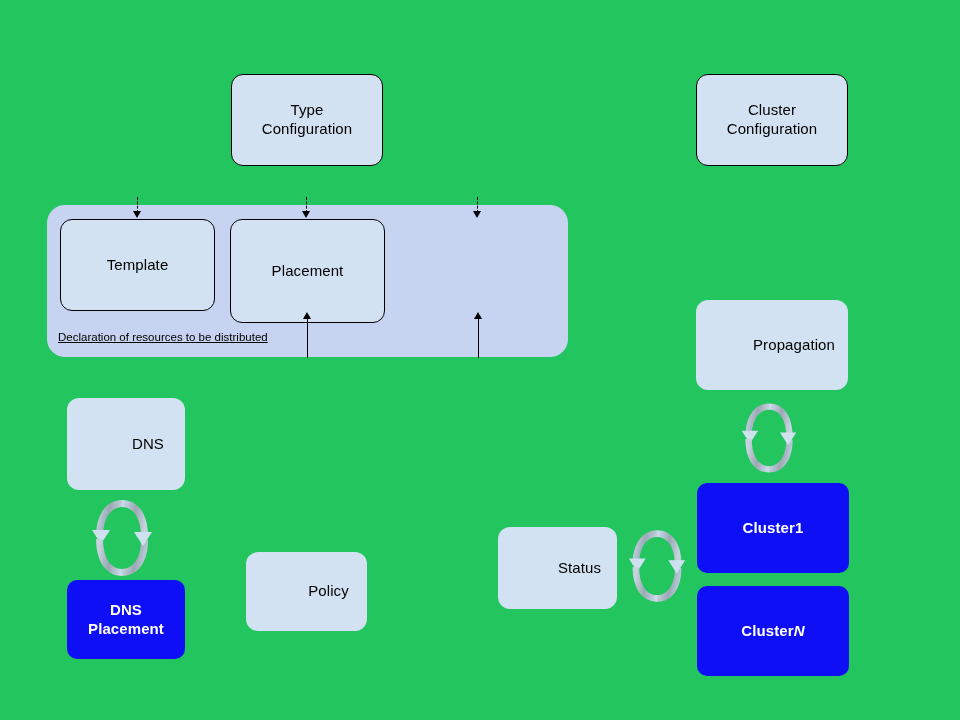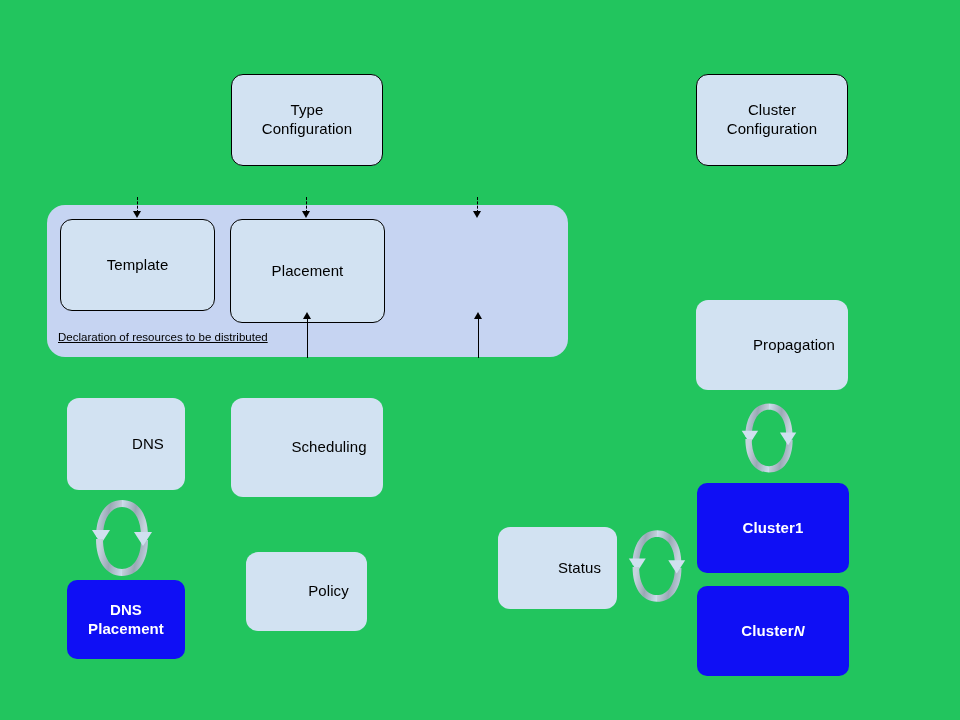--- a/index.html
+++ b/index.html
@@ -145,23 +145,20 @@
   <div class="vline" style="left:307px; top:318px; height:40px;"></div>
   <div class="arrowhead-up" style="left:303px; top:312px;"></div>
 
   <div class="vline" style="left:478px; top:318px; height:40px;"></div>
   <div class="arrowhead-up" style="left:474px; top:312px;"></div>
 
   <div class="node noborder" style="left:67px; top:398px; width:118px; height:92px;">
     <span class="lbl">DNS</span>
   </div>
 
-  <div class="node noborder" style="left:231px; top:398px; width:152px; height:99px;">
-    <span class="lbl">Scheduling</span>
-  </div>
 
   <svg class="sync" style="left:89px; top:496px;" width="66" height="84" viewBox="0 0 66 84">
     <defs>
       <linearGradient id="g1" x1="0" y1="0" x2="1" y2="0.25">
         <stop offset="0%" stop-color="#cfe0ef"></stop>
         <stop offset="55%" stop-color="#9aa8b5"></stop>
         <stop offset="100%" stop-color="#c6d3de"></stop>
       </linearGradient>
       <linearGradient id="g2" x1="1" y1="1" x2="0" y2="0.75">
         <stop offset="0%" stop-color="#cfe0ef"></stop>

